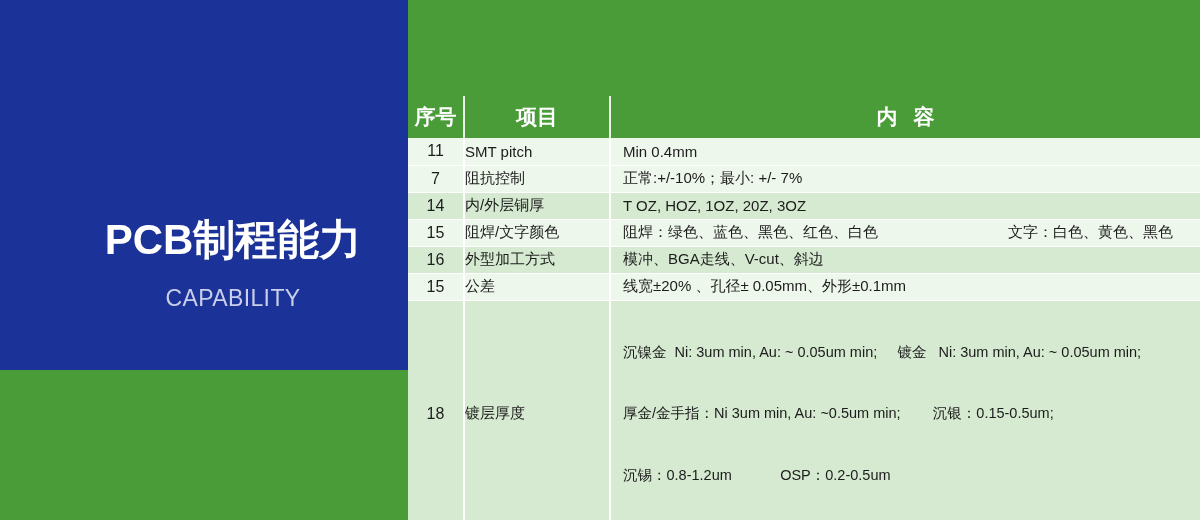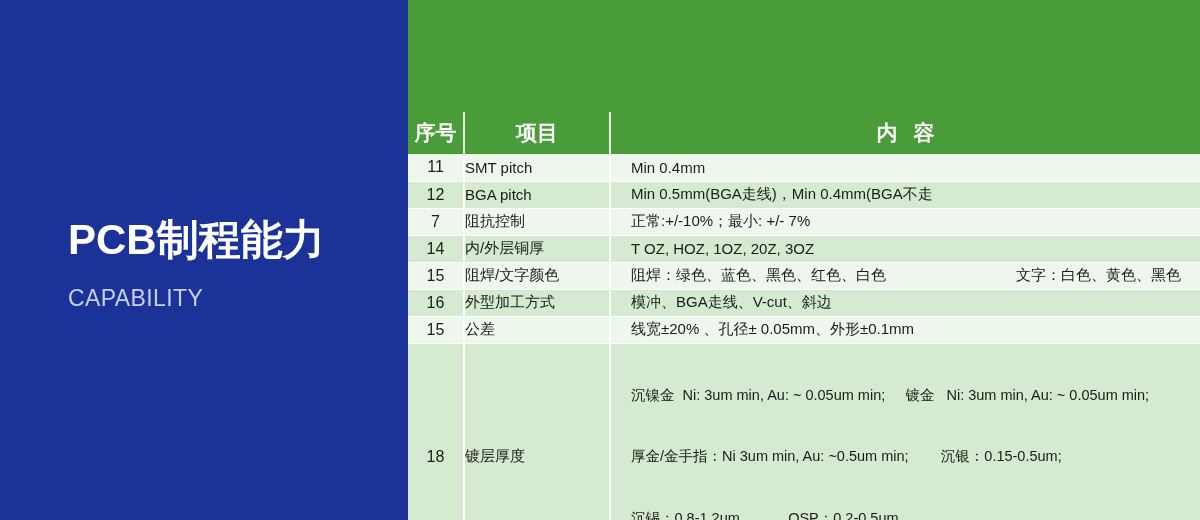--- a/index.html
+++ b/index.html
@@ -5,22 +5,23 @@
   * { margin:0; padding:0; box-sizing:border-box; }
   html,body { width:1200px; height:520px; overflow:hidden; }
   body {
     font-family:"Liberation Sans","DejaVu Sans",sans-serif;
     background:#4a9c38;
     position:relative;
   }
 
   
   #left-panel{
-    position:absolute; left:0; top:0; width:408px; height:520px;
+    position:absolute; left:0; top:0; width:408px; height:370px;
     background:#1b3399;
+    text-align:center;
   }
   #title-block{
     position:absolute; left:68px; top:218px; width:330px;
   }
   #title-cn{
     color:#ffffff;
     font-size:42px;
     font-weight:bold;
     letter-spacing:0px;
     line-height:1.05;
@@ -32,21 +33,21 @@
     font-size:23px;
     font-weight:normal;
     line-height:1.28;
     letter-spacing:0.4px;
   }
   #title-en span{ display:block; }
 
   
   #table-wrap{
     position:absolute;
-    left:408px; top:112px;
+    left:408px; top:96px;
     width:792px; height:347px;
   }
   table{
     border-collapse:collapse;
     width:100%;
     table-layout:fixed;
   }
   col.c-no    { width:56px;  }
   col.c-item  { width:146px; }
   col.c-cont  { width:590px; }
@@ -78,21 +79,21 @@
   td.td-no{
     text-align:center;
     font-size:16px;
     border-right:2px solid #ffffff;
   }
   td.td-item{
     border-right:2px solid #ffffff;
     font-size:15px;
   }
   td.td-cont{
-    padding-left:20px;
+    padding-left:12px;
     font-size:15px;
   }
   tbody tr.r-normal td{ height:27px;margin-left:36px; }
   tbody tr.r-tall td{ height:57px; }
 
   .cont-flex{
     display:flex;
     align-items:center;
   }
   .cont-flex .left{ flex:0 0 auto; }
@@ -133,25 +134,20 @@
       </tr>
     </thead>
     <tbody>
 
       <tr class="odd r-normal">
         <td class="td-no">11</td>
         <td class="td-item">SMT pitch</td>
         <td class="td-cont">Min 0.4mm</td>
       </tr>
 
-      <tr class="even r-normal">
-        <td class="td-no">12</td>
-        <td class="td-item">BGA pitch</td>
-        <td class="td-cont">Min 0.5mm(BGA走线)，Min 0.4mm(BGA不走</td>
-      </tr>
 
       <tr class="odd r-normal">
         <td class="td-no">7</td>
         <td class="td-item">阻抗控制</td>
         <td class="td-cont">正常:+/-10%；最小: +/- 7%</td>
       </tr>
 
       <tr class="even r-normal">
         <td class="td-no">14</td>
         <td class="td-item">内/外层铜厚</td>

